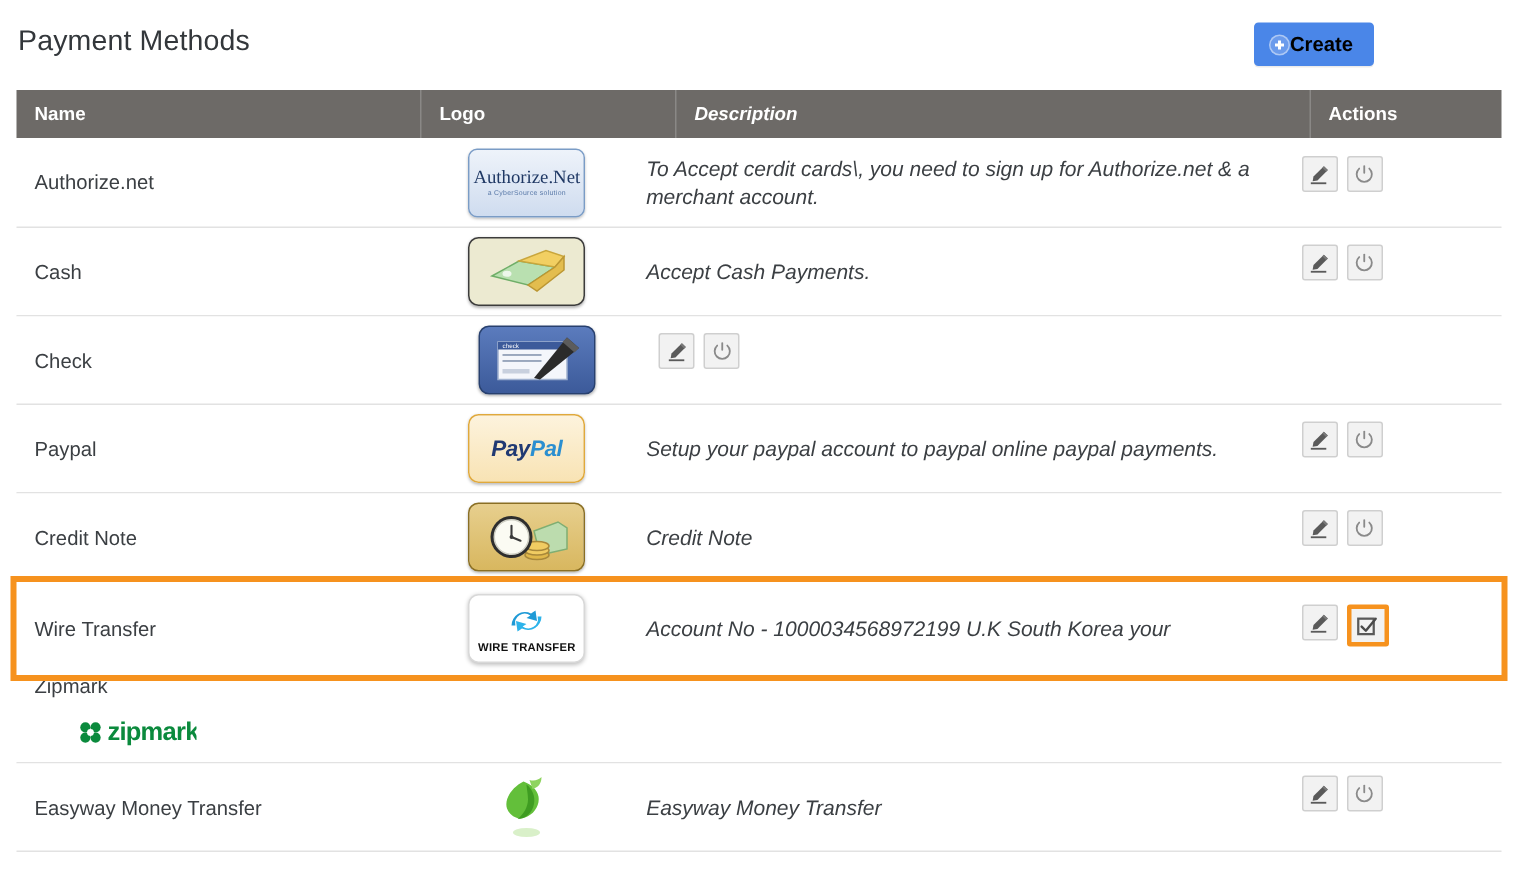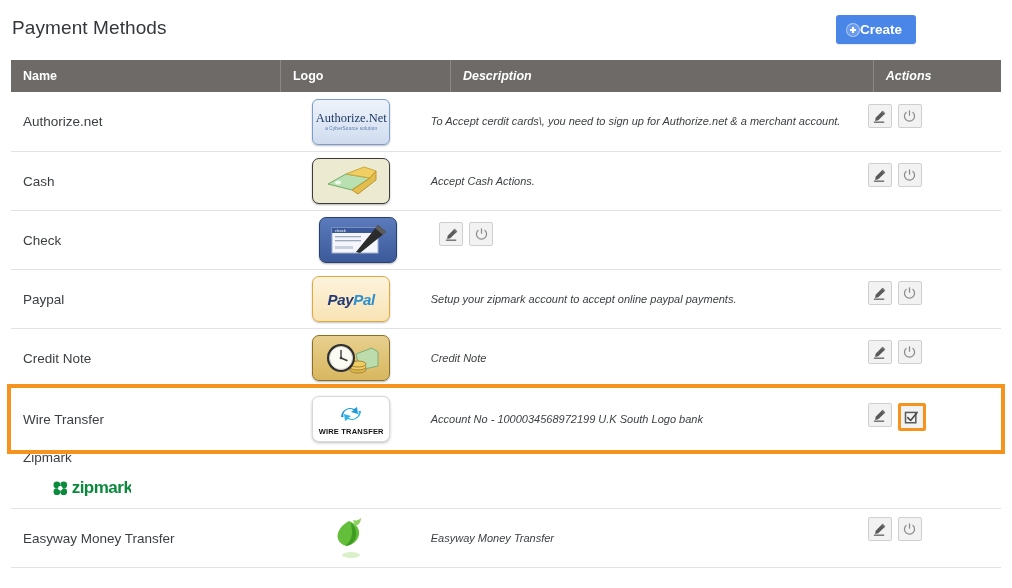--- a/index.html
+++ b/index.html
@@ -17,21 +17,21 @@
     position: absolute; left: 0; top: 0; width: 928px; height: 58px;
   }
   .page-title {
     position: absolute; left: 12px; top: 17px;
     font-size: 19px; color: #33373b; font-weight: 400; letter-spacing: .1px;
   }
   .create-btn {
     position: absolute; right: 12px; top: 15px;
     height: 29px; padding: 0 14px 0 10px;
     background: #4a86e8; border: none; border-radius: 3px;
-    color: #ffffff; font-size: 13.5px; font-weight: bold;
+    color: #000000; font-size: 13.5px; font-weight: bold;
     font-family: "Liberation Sans", sans-serif;
     display: flex; align-items: center; gap: 0; cursor: pointer;
     box-shadow: 0 1px 0 rgba(0,0,0,.08);
   }
   .plus-circle {
     width: 14px; height: 14px; border-radius: 50%;
     background: #6b9bec; position: relative; display: inline-block;
     border: 1px solid rgba(255,255,255,.45);
   }
   .plus-circle:before, .plus-circle:after {
@@ -46,35 +46,35 @@
     display: flex; height: 32px; background: #6d6a67;  gap: 40px;
   }
   .thead .th {
     color: #ffffff; font-size: 12.5px; font-weight: bold;
     padding-left: 12px; height: 32px; line-height: 32px;
   }
   .thead .th + .th { border-left: 1px solid #8a8886; }
   .col-name { width: 266px; }
   .col-logo { width: 150px; }
   .col-desc { width: 446px; font-style: italic; }
-  .col-act  { width: 148px; font-style: italic; }
+  .col-act  { width: 148px; }
 
   .trow {
     display: flex; position: relative;
     border-bottom: 1px solid #e2e2e2;
     background: #fff;
   }
   .trow .td { padding-left: 12px; position: relative; }
 
   .cell-name {
     font-size: 13.5px; color: #3b3f43;
     display: flex; align-items: center;
   }
   .cell-desc {
-    font-size: 11px; color: #3b3f43; line-height: 19px;
+    font-size: 14px; color: #3b3f43; line-height: 19px;
     display: flex; align-items: center; padding-right: 10px;
   }
   .cell-logo { display: flex; align-items: center; justify-content: center; }
   .cell-actions { display: flex; gap: 6px; padding-left: 8px; }
 
   .icon-btn {
     width: 24px; height: 24px; border: 1px solid #cfcfcf; background: #f2f2f2;
     border-radius: 2px; display: flex; align-items: center; justify-content: center;
     cursor: pointer; padding: 0;
   }
@@ -195,21 +195,21 @@
             <div class="logo-box logo-cash">
               <svg width="54" height="34" viewBox="0 0 54 34">
                 <polygon points="4,20 22,10 46,14 28,26" fill="#b9e0b0" stroke="#6fae68" stroke-width="1"></polygon>
                 <polygon points="22,10 40,3 52,7 46,14" fill="#f2cf62" stroke="#c9a63c" stroke-width="1"></polygon>
                 <polygon points="28,26 46,14 52,7 52,16 34,30" fill="#e3bd4e" stroke="#bc9733" stroke-width="1"></polygon>
                 <ellipse cx="14" cy="18.5" rx="3" ry="2" fill="#ffffff" opacity=".75"></ellipse>
               </svg>
             </div>
           </div>
           <div class="td cell-desc col-desc">
-            <span>Accept Cash Actions.</span>
+            <span>Accept Cash Payments.</span>
           </div>
           <div class="td cell-actions col-act" style="padding-top:11px">
             <button class="icon-btn" title="Edit">
               <span>
                 <svg width="15" height="15" viewBox="0 0 16 16">
                   <path d="M11.3 1.9l2.8 2.8-7.4 7.4-3.4.6.6-3.4z" fill="#5a5a5a"></path>
                   <path d="M11.3 1.9l2.8 2.8-1.1 1.1-2.8-2.8z" fill="#7a7a7a"></path>
                   <rect x="2" y="13.4" width="11" height="1.3" fill="#5a5a5a"></rect>
                 </svg>
               </span>
@@ -265,21 +265,21 @@
         <div class="trow" style="height: 59px;">
           <div class="td cell-name col-name">
             <span>Paypal</span>
           </div>
           <div class="td cell-logo col-logo">
             <div class="logo-box logo-paypal">
               <span class="pp-text"><span class="pp-a">Pay</span><span class="pp-b">Pal</span></span>
             </div>
           </div>
           <div class="td cell-desc col-desc">
-            <span>Setup your zipmark account to accept online paypal payments.</span>
+            <span>Setup your paypal account to paypal online paypal payments.</span>
           </div>
           <div class="td cell-actions col-act" style="padding-top:11px">
             <button class="icon-btn" title="Edit">
               <span>
                 <svg width="15" height="15" viewBox="0 0 16 16">
                   <path d="M11.3 1.9l2.8 2.8-7.4 7.4-3.4.6.6-3.4z" fill="#5a5a5a"></path>
                   <path d="M11.3 1.9l2.8 2.8-1.1 1.1-2.8-2.8z" fill="#7a7a7a"></path>
                   <rect x="2" y="13.4" width="11" height="1.3" fill="#5a5a5a"></rect>
                 </svg>
               </span>
@@ -343,21 +343,21 @@
           <div class="td cell-logo col-logo">
             <div class="logo-box logo-wire">
               <svg width="34" height="24" viewBox="0 0 34 24">
                 <path d="M7 15a9 9 0 0 1 13-8l3-2 1 7-7-2 2.6-1.7A6.4 6.4 0 0 0 9.6 15z" fill="#1f9ad6"></path>
                 <path d="M27 9a9 9 0 0 1-13 8l-3 2-1-7 7 2-2.6 1.7A6.4 6.4 0 0 0 24.4 9z" fill="#2db3ea"></path>
               </svg>
               <span class="wire-text">WIRE TRANSFER</span>
             </div>
           </div>
           <div class="td cell-desc col-desc">
-            <span>Account No - 1000034568972199 U.K South Logo bank</span>
+            <span>Account No - 1000034568972199 U.K South Korea your</span>
           </div>
           <div class="td cell-actions col-act" style="padding-top:15px">
             <button class="icon-btn" title="Edit">
               <span>
                 <svg width="15" height="15" viewBox="0 0 16 16">
                   <path d="M11.3 1.9l2.8 2.8-7.4 7.4-3.4.6.6-3.4z" fill="#5a5a5a"></path>
                   <path d="M11.3 1.9l2.8 2.8-1.1 1.1-2.8-2.8z" fill="#7a7a7a"></path>
                   <rect x="2" y="13.4" width="11" height="1.3" fill="#5a5a5a"></rect>
                 </svg>
               </span>

